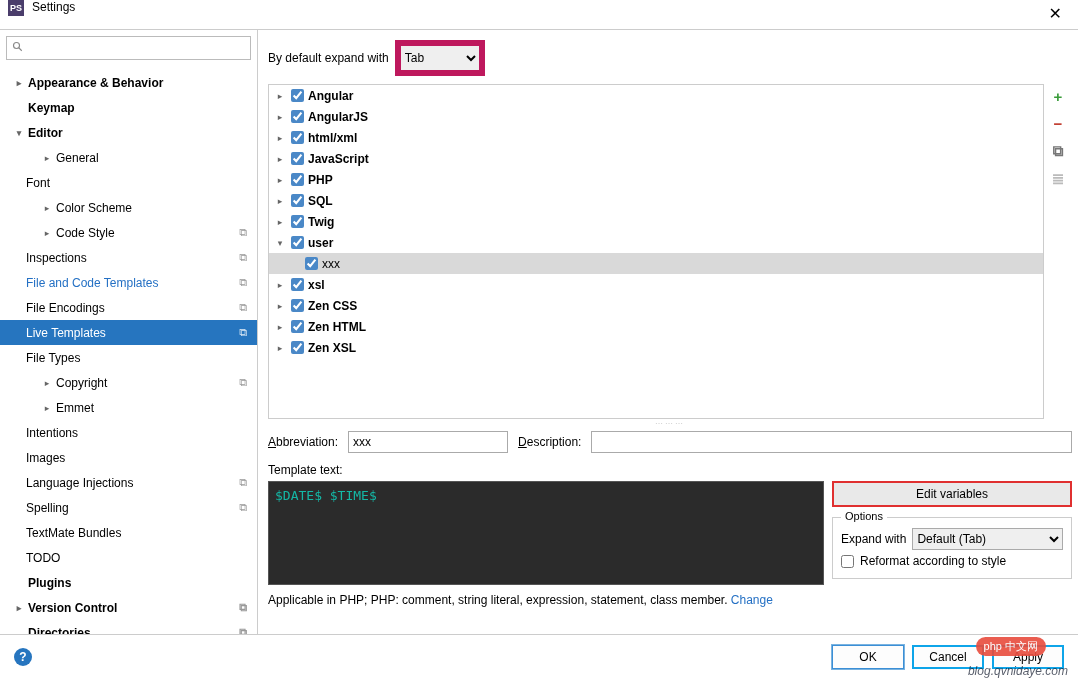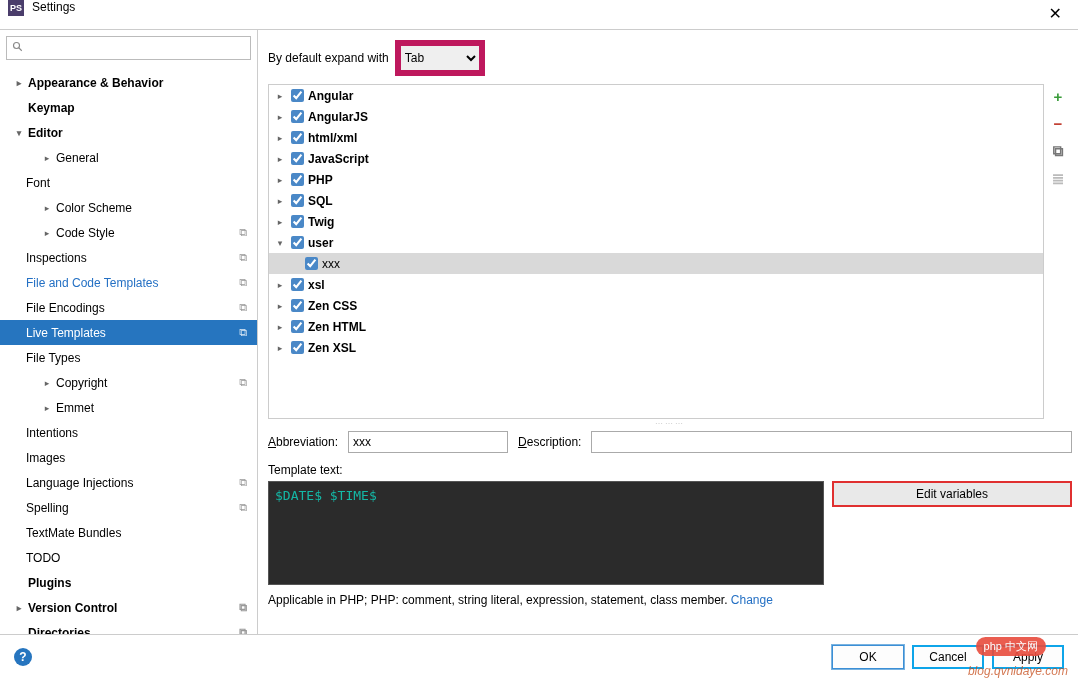--- a/index.html
+++ b/index.html
@@ -74,21 +74,21 @@
 
 .applicable { margin-top: 8px; font-size: 12px; }
 .applicable .change { color: #2470c4; cursor: pointer; }
 
 .bottom { height: 44px; border-top: 1px solid #ccc; display: flex; align-items: center; padding: 0 14px; gap: 8px; }
 .bottom .help { width: 18px; height: 18px; border-radius: 50%; background: #2675bf; color: #fff; display: flex; align-items: center; justify-content: center; font-weight: bold; font-size: 12px; }
 .bottom .spacer { flex: 1; }
 .bottom button { width: 72px; height: 24px; border: 2px solid #0ea5e9; background: #fdfdfd; cursor: pointer; }
 .bottom button.primary { border: 1px solid #3b8fd6; outline: 1px solid #7ab3e0; }
 
-.watermark { position: absolute; right: 10px; bottom: 6px; color: #c2410c; font-style: italic; font-size: 12px; opacity: 0.7; }
+.watermark { position: absolute; right: 10px; bottom: 6px; color: #0f172a; font-style: italic; font-size: 12px; opacity: 0.7; }
 .php-badge { position: absolute; right: 32px; bottom: 28px; background: #e84c3d; color: #fff; border-radius: 10px; padding: 2px 8px; font-size: 11px; opacity: 0.9; }
 </style>
 </head>
 <body>
 
 <div class="titlebar">
   <div class="app-icon">PS</div>
   <div class="title">Settings</div>
   <div class="close">✕</div>
 </div>
@@ -299,20 +299,31 @@
       <input id="abbrev" type="text" value="xxx" style="">
       <label><span class="ul">D</span>escription:</label>
       <input id="desc" type="text" value="" style="">
     </div>
 
     <div class="template-label"><span class="ul">T</span>emplate text:</div>
     <div class="template-row">
       <div class="template-text">$DATE$ $TIME$</div>
       <div class="right-col">
         <button class="edit-var-btn"><span class="ul">E</span>dit variables</button>
+        <div class="options">
+          <div class="legend">Options</div>
+          <div class="opt-row">
+            <span>Expand with</span>
+            <select><option>Default (Tab)</option></select>
+          </div>
+          <div class="opt-row">
+            <input type="checkbox" style="">
+            <span>Reformat according to style</span>
+          </div>
+        </div>
       </div>
     </div>
 
     <div class="applicable">
       <span>Applicable in PHP; PHP: comment, string literal, expression, statement, class member. </span>
       <span class="change">Change</span>
     </div>
   </div>
 </div>
 

